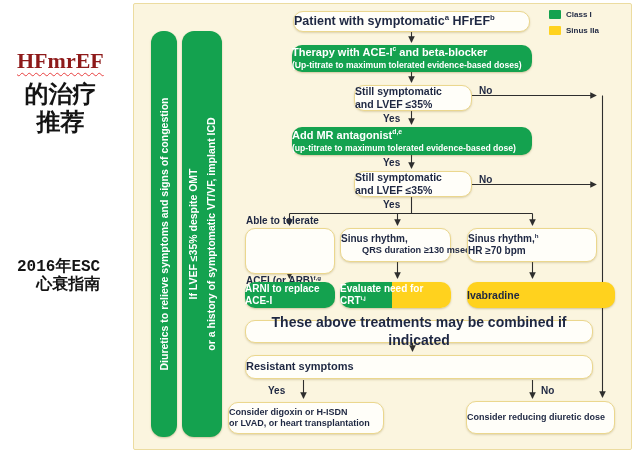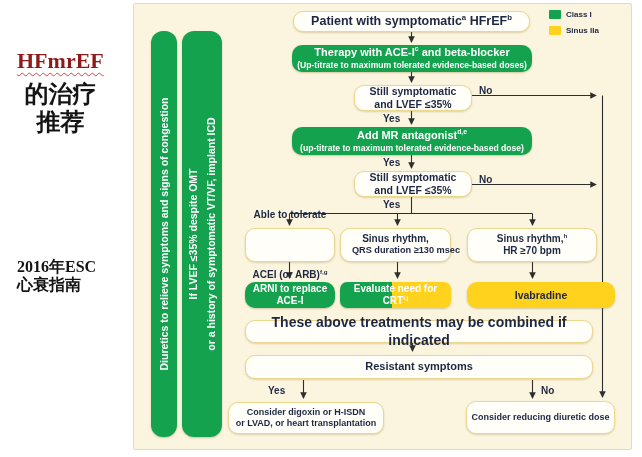--- a/index.html
+++ b/index.html
@@ -3,31 +3,31 @@
 <meta charset="utf-8">
 <style>
   html,body{margin:0;padding:0;background:#ffffff;}
   #slide{position:relative;width:642px;height:457px;background:#ffffff;overflow:hidden;
          font-family:"Liberation Sans", sans-serif;color:#1E2742;}
   
   .hf{font-family:"Liberation Serif", serif;font-weight:700;font-size:22px;color:#8E1A1A;
       text-decoration-line:underline;text-decoration-style:wavy;text-decoration-color:#E84040;
       text-decoration-thickness:1px;text-underline-offset:4px;margin-bottom:6px;}
   .zh{font-family:"Liberation Serif", serif;font-weight:700;font-size:24px;color:#141414;line-height:28px;text-align:center;}
-  .src{font-family:Liberation Serif, serif;font-weight:700;font-size:16px;color:#141414;line-height:18px;}
+  .src{font-family:Liberation Mono, monospace;font-weight:700;font-size:16px;color:#141414;line-height:18px;text-align:right;}
   
   #panel{position:absolute;left:133px;top:3px;width:499px;height:447px;background:#FBF5DF;
          border:1px solid #ECDCA0;box-sizing:border-box;border-radius:2px;}
   
   .vbar{position:absolute;background:#14A24F;border-radius:12px;box-shadow:0 1px 2px rgba(130,110,40,.35);}
   .vlabel{position:absolute;transform:rotate(-90deg);color:#ffffff;font-weight:600;font-size:10.5px;
           text-align:center;display:flex;flex-direction:column;justify-content:center;align-items:center;}
   .vlabel div{white-space:nowrap;line-height:18px;}
   
-  .box{position:absolute;box-sizing:border-box;display:flex;flex-direction:column;align-items:center;
+  .box{position:absolute;box-sizing:border-box;display:flex;flex-direction:column;align-items:flex-start;
        justify-content:center;text-align:center;border-radius:10px;line-height:1.22;}
   .wbox{background:#FFFEF9;border:1.5px solid #EBD78E;box-shadow:0 1px 2px rgba(150,130,60,.30);
         color:#1E2742;font-weight:700;}
   .gbox{background:#14A24F;color:#ffffff;font-weight:700;box-shadow:0 1px 2px rgba(130,110,40,.35);}
   .ybox{background:#FFD21E;color:#1E2742;font-weight:700;box-shadow:0 1px 2px rgba(130,110,40,.35);}
   .split{background:linear-gradient(90deg,#14A24F 0,#14A24F 47%,#FFD21E 47%,#FFD21E 100%);
          color:#ffffff;font-weight:700;box-shadow:0 1px 2px rgba(130,110,40,.35);}
   .sub{font-size:8.6px;font-weight:600;white-space:nowrap;margin-top:1px;}
   .tight{font-size:9.2px;white-space:nowrap;padding-left:21px;}
   sup{font-size:0.62em;line-height:0;}
@@ -133,41 +133,41 @@
   <div class="box gbox" style="left:292px;top:127px;width:240px;height:28px;font-size:11px;">
     <div><span>Add MR antagonist</span><sup>d,e</sup></div>
     <div class="sub">(up-titrate to maximum tolerated evidence-based dose)</div>
   </div>
 
   <div class="box wbox" style="left:354px;top:171px;width:118px;height:26px;font-size:10.5px;">
     <div>Still symptomatic</div>
     <div>and LVEF ≤35%</div>
   </div>
 
-  <div class="box wbox" style="left:245px;top:228px;width:90px;height:34px;font-size:10px;gap:48px;">
+  <div class="box wbox" style="left:245px;top:228px;width:90px;height:46px;font-size:10px;gap:48px;">
     <div>Able to tolerate</div>
     <div><span>ACEI (or ARB)</span><sup>f,g</sup></div>
   </div>
 
   <div class="box wbox" style="left:340px;top:228px;width:111px;height:34px;font-size:10px;">
     <div>Sinus rhythm,</div>
     <div class="tight">QRS duration ≥130 msec</div>
   </div>
 
   <div class="box wbox" style="left:467px;top:228px;width:130px;height:34px;font-size:10px;">
     <div><span>Sinus rhythm,</span><sup>h</sup></div>
     <div>HR ≥70 bpm</div>
   </div>
 
   <div class="box gbox" style="left:245px;top:282px;width:90px;height:26px;font-size:10px;border-radius:10px;">
     <div>ARNI to replace</div>
     <div>ACE-I</div>
   </div>
 
-  <div class="box split" style="left:340px;top:282px;width:111px;height:26px;font-size:10px;border-radius:7px;">
+  <div class="box split" style="left:340px;top:282px;width:111px;height:26px;font-size:10px;">
     <div>Evaluate need for</div>
     <div><span>CRT</span><sup>i,j</sup></div>
   </div>
 
   <div class="box ybox" style="left:467px;top:282px;width:148px;height:26px;font-size:10.5px;">
     <div>Ivabradine</div>
   </div>
 
   <div class="box wbox" style="left:245px;top:320px;width:348px;height:23px;font-size:14px;">
     <div>These above treatments may be combined if indicated</div>

